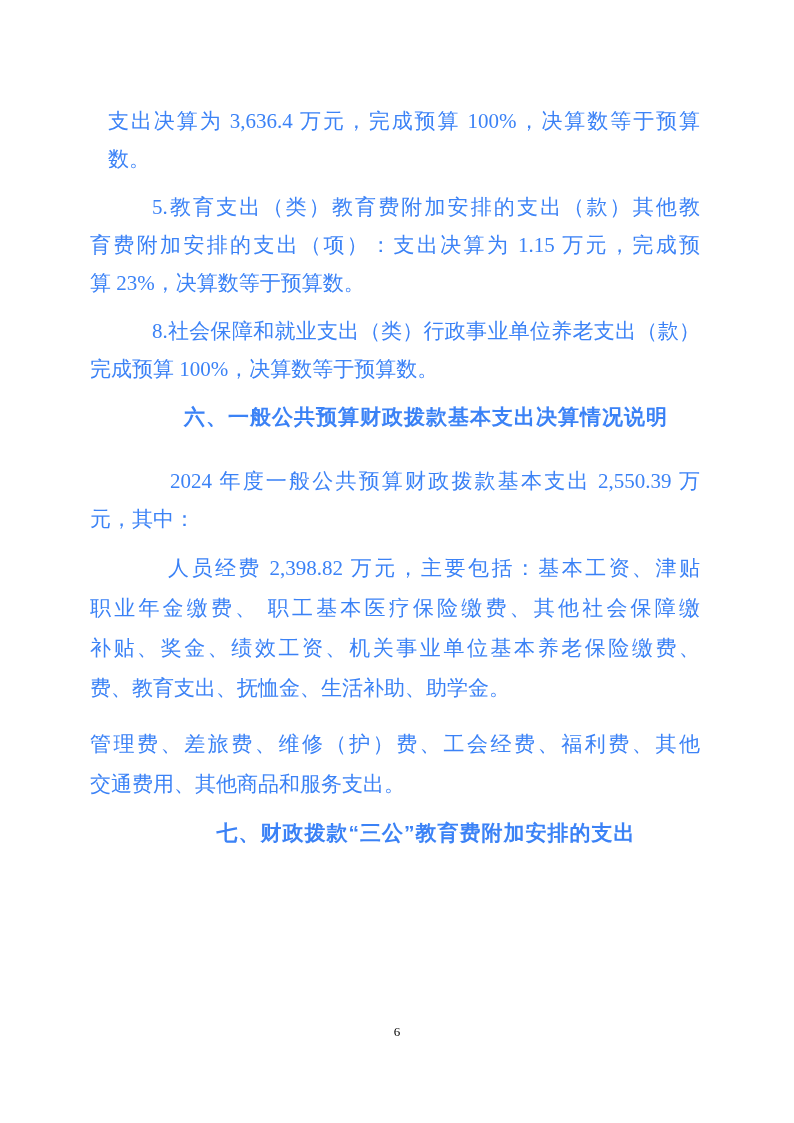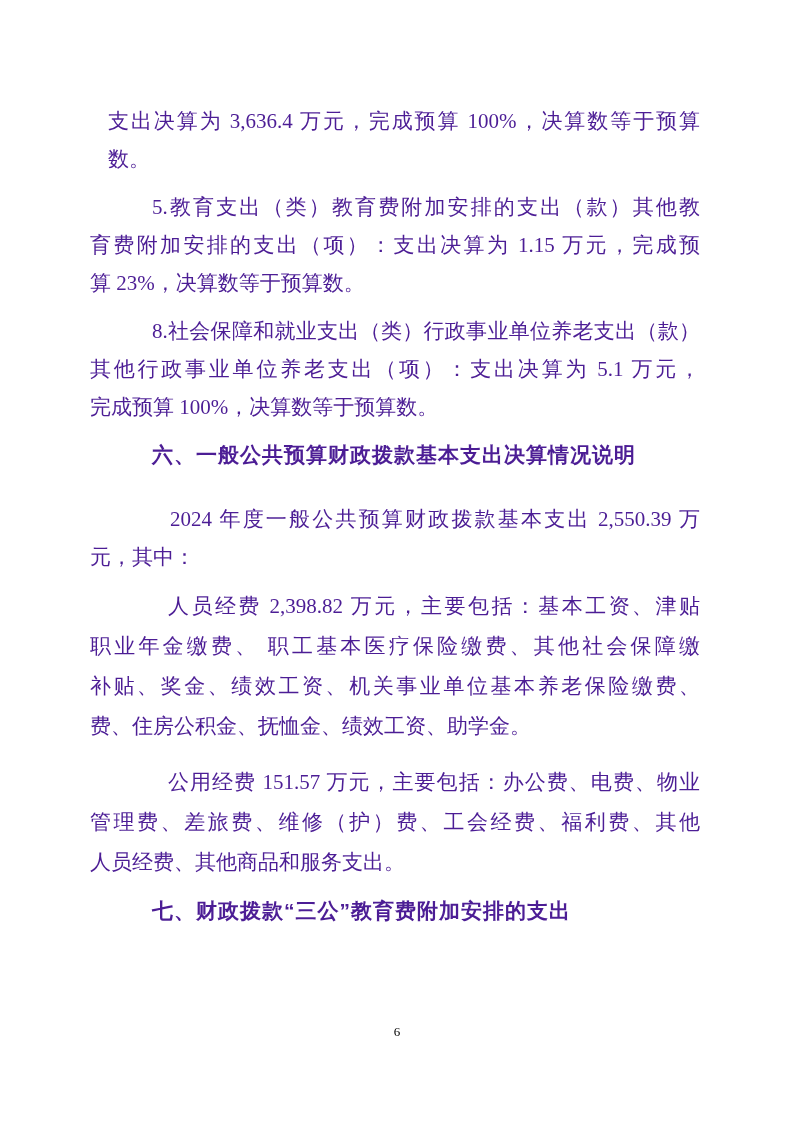--- a/index.html
+++ b/index.html
@@ -14,21 +14,21 @@
     background: #ffffff;
     overflow: hidden;
     color: #000000;
   }
   .content {
     position: absolute;
     left: 90px;
     top: 102px;
     width: 610px;
     font-family: "Liberation Serif", "DejaVu Serif", serif;
-    color: #4c1d95;
+    color: #3b82f6;
   }
   .para {
     margin: 0 0 10px 0;
   }
   .para.mb0 { margin-bottom: 0; }
   .para.mb4 { margin-bottom: 16px; }
   .para.hang { padding-left: 18px; }
   .ln {
     height: 38px;
     line-height: 38px;
@@ -37,21 +37,21 @@
     text-align: left;
   }
   .lh40 .ln {
     height: 40px;
     line-height: 40px;
   }
   .ln.just {
     text-align: justify;
     text-align-last: justify;
   }
-  .ln.ind62 { text-indent: 62px; }
+  .ln.ind62 { text-indent: 62px; text-align: center; }
   .ln.ind78 { text-indent: 78px; }
   .ln.ind80 { text-indent: 80px; margin-top: 26px; }
   .heading .ln {
     font-family: "Liberation Sans", "DejaVu Sans", sans-serif;
     font-weight: bold;
     letter-spacing: 1px;
   }
   .pagenum {
     position: absolute;
     left: 0;
@@ -76,45 +76,43 @@
     </div>
 
     <div class="para">
       <div class="ln just ind62">5.教育支出（类）教育费附加安排的支出（款）其他教</div>
       <div class="ln just">育费附加安排的支出（项）：支出决算为 1.15 万元，完成预</div>
       <div class="ln">算 23%，决算数等于预算数。</div>
     </div>
 
     <div class="para">
       <div class="ln just ind62">8.社会保障和就业支出（类）行政事业单位养老支出（款）</div>
-      <div class="ln just">其他行政事业单位养老支出（项）：支出决算为 5.1 万元，</div>
       <div class="ln">完成预算 100%，决算数等于预算数。</div>
     </div>
 
 
     <div class="para heading mb0">
       <div class="ln ind62">六、一般公共预算财政拨款基本支出决算情况说明</div>
     </div>
 
     <div class="para">
       <div class="ln just ind80">2024 年度一般公共预算财政拨款基本支出 2,550.39 万</div>
       <div class="ln">元，其中：</div>
     </div>
 
     <div class="para lh40 mb4">
       <div class="ln just ind78">人员经费 2,398.82 万元，主要包括：基本工资、津贴</div>
       <div class="ln just">职业年金缴费、 职工基本医疗保险缴费、其他社会保障缴</div>
       <div class="ln just">补贴、奖金、绩效工资、机关事业单位基本养老保险缴费、</div>
-      <div class="ln">费、住房公积金、抚恤金、绩效工资、助学金。</div>
+      <div class="ln">费、教育支出、抚恤金、生活补助、助学金。</div>
     </div>
 
     <div class="para lh40">
-      <div class="ln just ind78">公用经费 151.57 万元，主要包括：办公费、电费、物业</div>
       <div class="ln just">管理费、差旅费、维修（护）费、工会经费、福利费、其他</div>
-      <div class="ln">人员经费、其他商品和服务支出。</div>
+      <div class="ln">交通费用、其他商品和服务支出。</div>
     </div>
 
     <div class="para heading">
       <div class="ln ind62">七、财政拨款“三公”教育费附加安排的支出</div>
     </div>
 
   </div>
 
   <div class="pagenum">6</div>
 </div>

